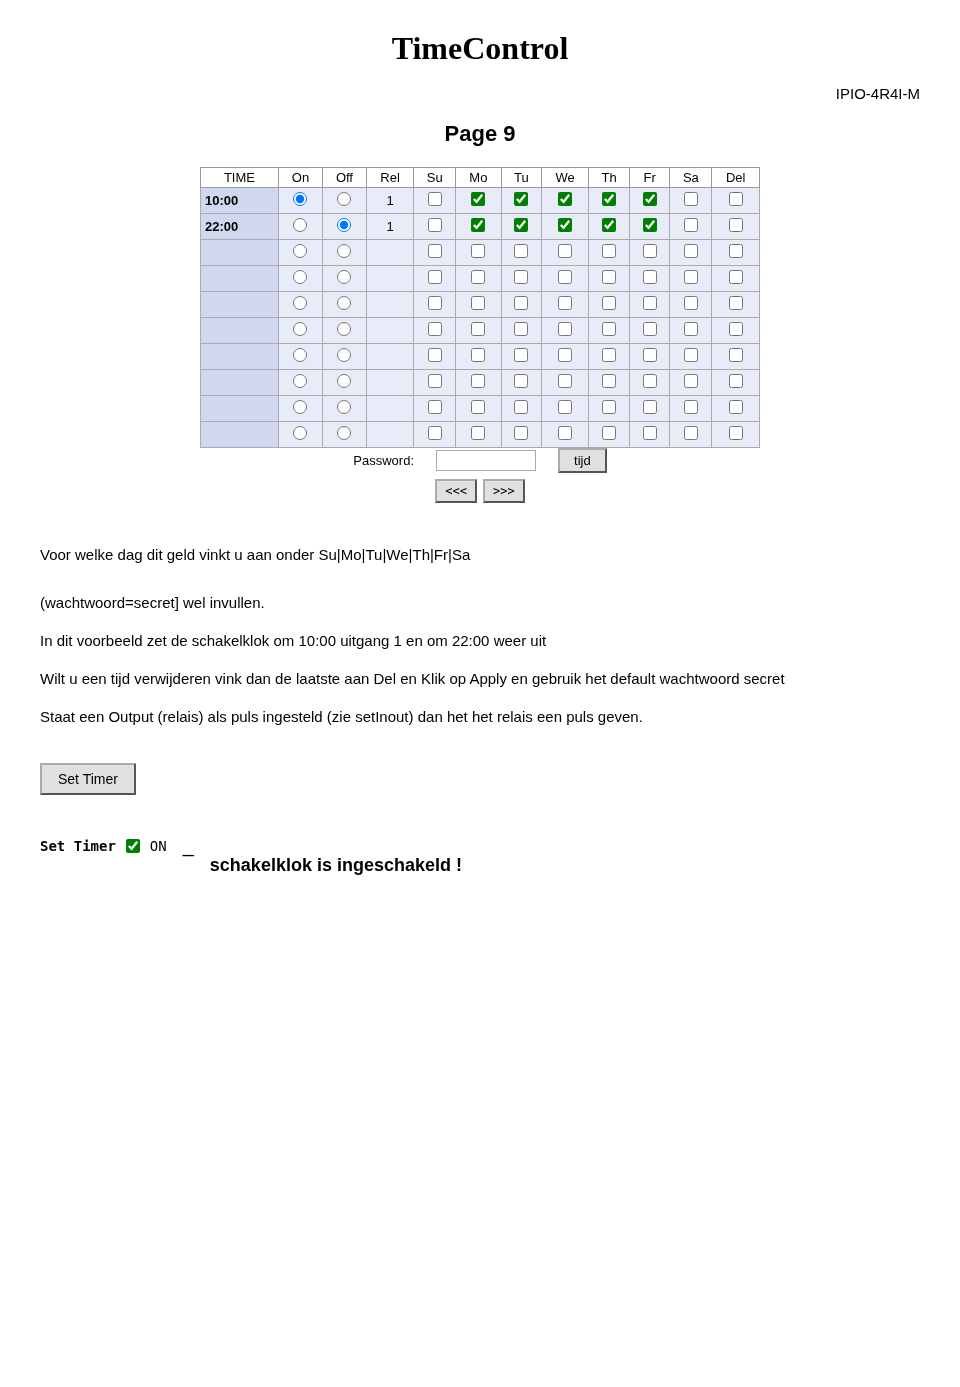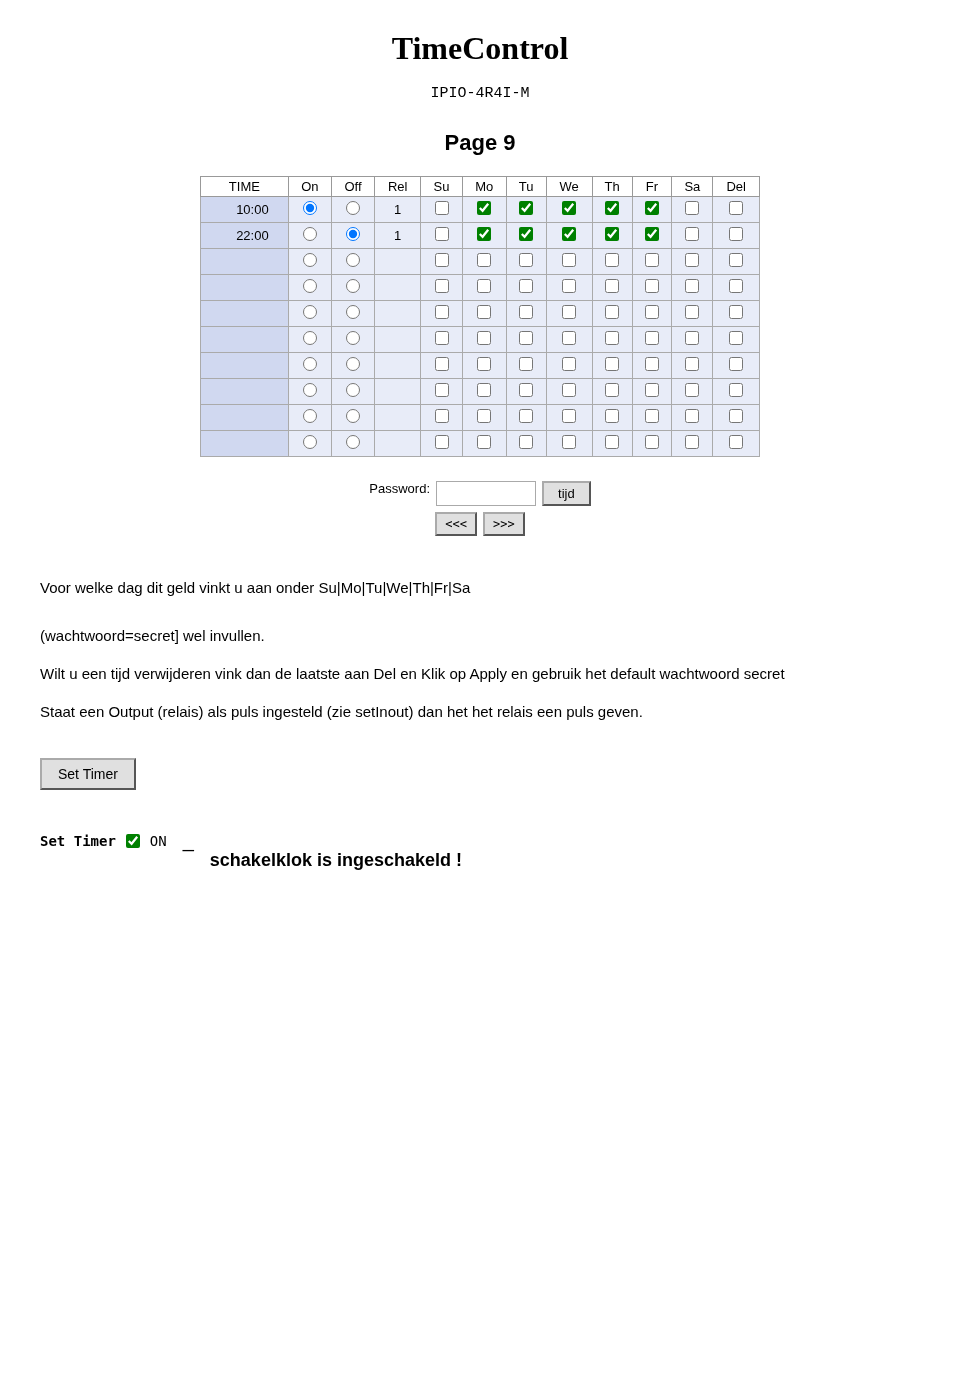--- a/index.html
+++ b/index.html
@@ -14,24 +14,24 @@
     h1.title {
       text-align: center;
       font-size: 32px;
       font-weight: bold;
       font-family: 'Times New Roman', serif;
       margin-top: 10px;
       margin-bottom: 18px;
     }
 
     .subtitle {
-      text-align: center;
+      text-align: right;
       font-size: 15px;
-      font-family: Liberation Mono, monospace;
-      margin-bottom: 28px;
+      font-family: Liberation Sans, sans-serif;
+      margin-bottom: 19px;
     }
 
     h2.page-title {
       text-align: center;
       font-size: 22px;
       font-weight: bold;
       margin-bottom: 20px;
     }
 
     
@@ -58,23 +58,23 @@
       border: 1px solid #aaa;
       padding: 2px 4px;
       text-align: center;
       background: #e8ecf8;
       height: 26px;
     }
 
     table.time-table td.time-cell {
       background: #d0d8f0;
       font-size: 13px;
-      font-weight: normal;
-      padding-left: 20px;
-      text-align: center;
+      font-weight: bold;
+      padding-left: 4px;
+      text-align: left;
       min-width: 50px;
     }
 
     table.time-table td.rel-cell {
       background: #e8ecf8;
       min-width: 28px;
     }
 
     table.time-table td.day-cell {
       background: #e8ecf8;
@@ -94,22 +94,23 @@
       cursor: pointer;
     }
 
     .checkbox-checked {
       accent-color: green;
     }
 
     
     .password-row {
       display: flex;
-      margin-top: 24px;
-      gap: 6px;
+      align-items: center;
+      margin-top: 0;
+      gap: 22px;
       justify-content: center;
     }
 
     .password-row label {
       font-size: 13px;
     }
 
     .password-row input[type="text"] {
       border: 1px solid #aaa;
       padding: 2px 4px;
@@ -388,20 +389,21 @@
     <button class="nav-btn">&gt;&gt;&gt;</button>
   </div>
 </div>
 
 <div class="description">
   <p>
     <span>Voor welke dag dit geld vinkt u aan onder Su|Mo|Tu|We|Th|Fr|Sa</span><br>
     <br>
     <span>(wachtwoord=secret] wel invullen.</span>
   </p>
+  <p>In dit voorbeeld zet de schakelklok om 10:00  uitgang 1 en om 22:00 weer uit</p>
   <p>Wilt u een tijd verwijderen vink dan de laatste aan Del en  Klik op Apply  en gebruik het default wachtwoord secret</p>
   <p>Staat een Output (relais) als puls ingesteld (zie setInout) dan het het relais een puls geven.</p>
 </div>
 
 <div>
   <button class="set-timer-btn">Set Timer</button>
 </div>
 
 <div class="status-row">
   <span class="status-label">Set Timer</span>

